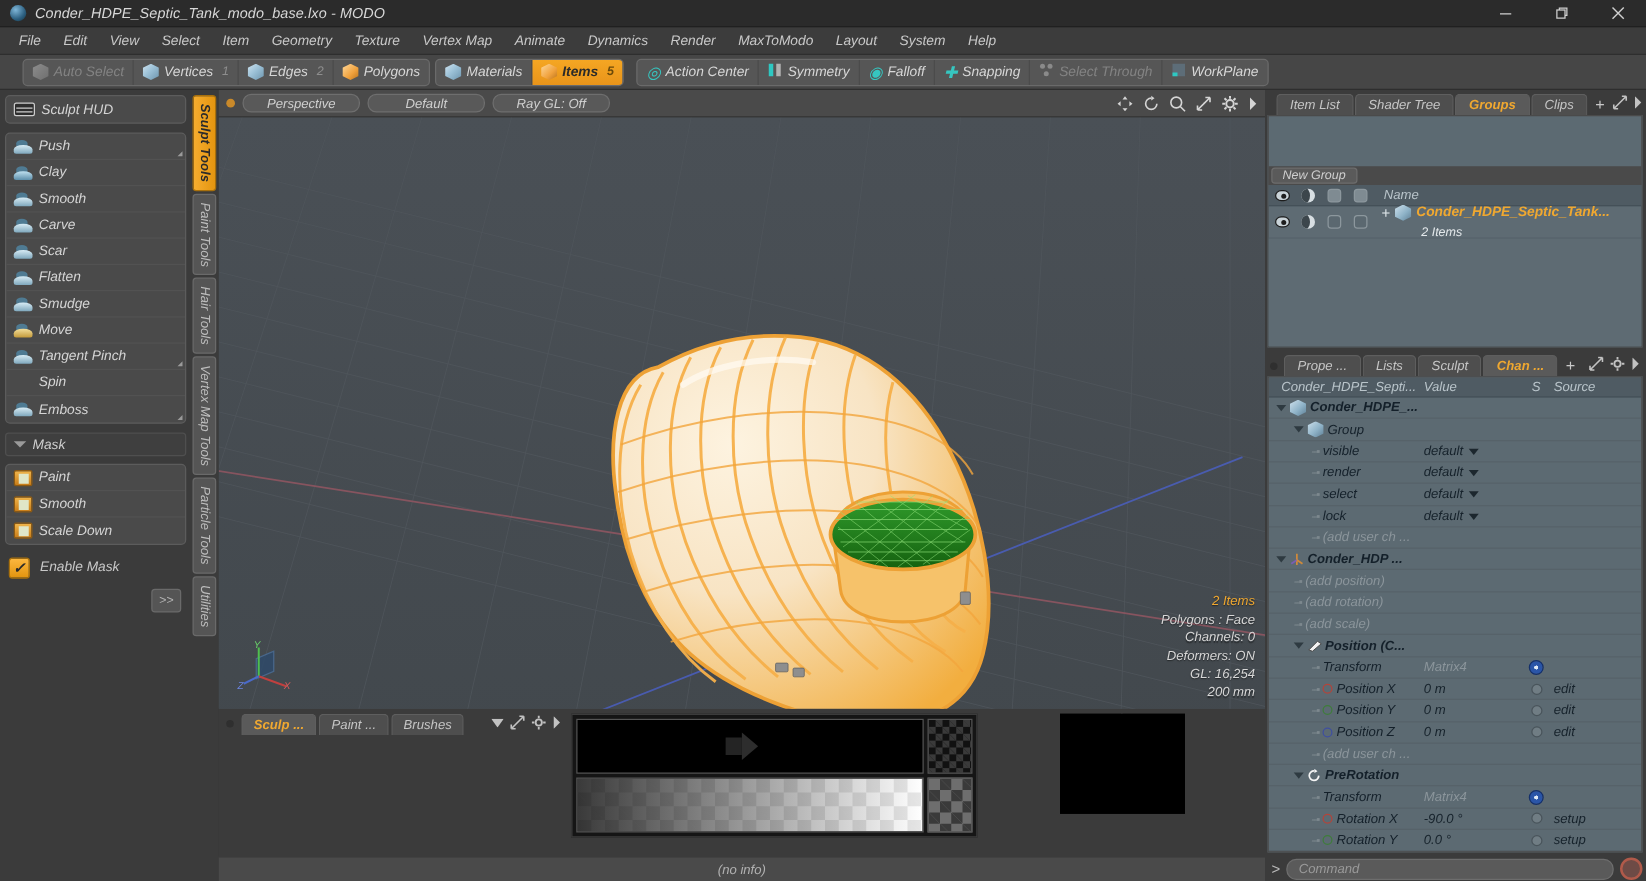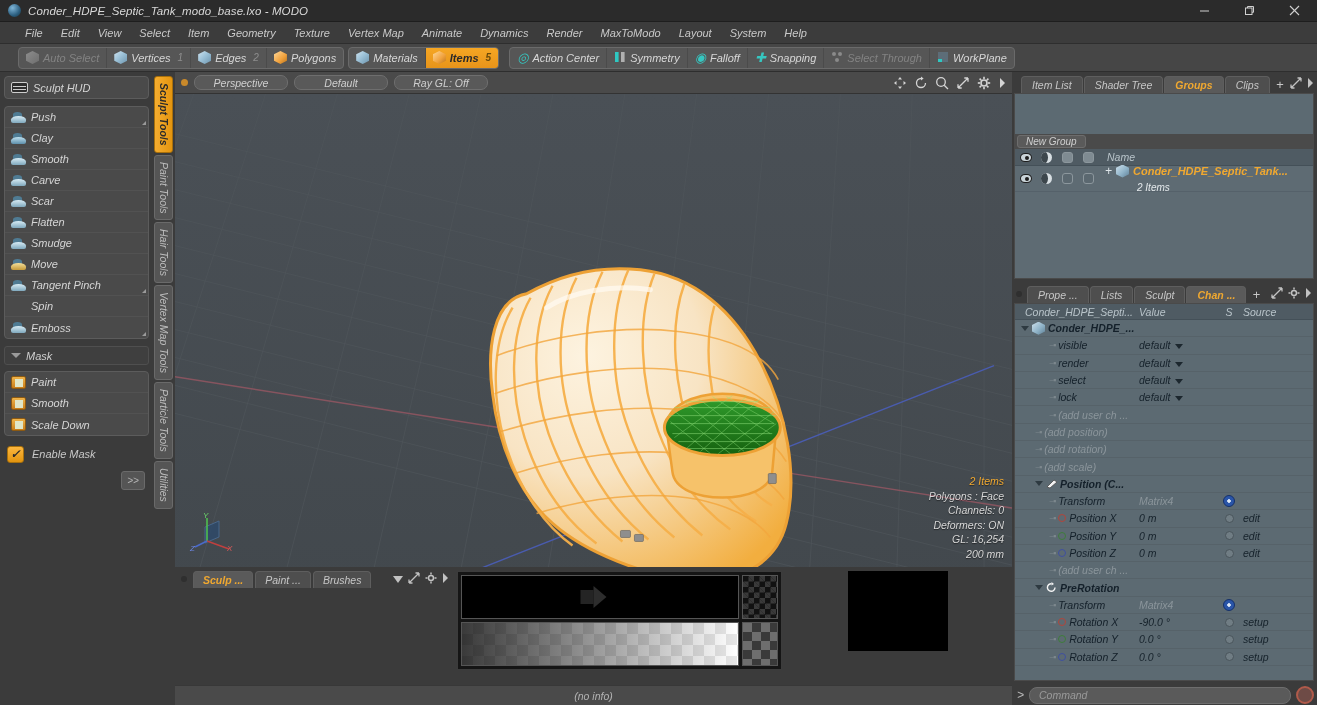--- a/index.html
+++ b/index.html
@@ -27,21 +27,21 @@
   .winbtns { margin-left: auto; display: flex; height: 22px; }
   .winbtn {
     width: 45px; height: 22px; display: flex; align-items: center; justify-content: center;
     color: #d0d0d0;
   }
   .winbtn svg { display: block; }
 
   
   .menubar {
     height: 22px; flex: 0 0 22px; background: #3c3c3c; display: flex; align-items: center;
-    padding-left: 16px; border-bottom: 1px solid #2e2e2e;
+    padding-left: 6px; border-bottom: 1px solid #2e2e2e;
   }
   .menuitem {
     padding: 3px 9px; font-size: 11px; color: #c9c9c9; white-space: nowrap;
   }
 
   
   .modebar {
     height: 28px; flex: 0 0 28px; background: #464646; display: flex; align-items: center;
     padding: 0 4px; gap: 4px; border-bottom: 1px solid #2e2e2e;
   }
@@ -904,20 +904,30 @@
               <span class="ch-c1" style="padding-left: 6px;">
                 <span class="twi"></span>
                 <span class="grpcube"></span>
                 <span class="bold">Conder_HDPE_...</span>
               </span>
               <span class="ch-c2"><span class="val"></span></span>
               <span class="ch-c3" style="display: flex; align-items: center; justify-content: center;"></span>
               <span class="ch-c4 src"></span>
             </div>
             <div class="ch-row">
+              <span class="ch-c1" style="padding-left: 20px;">
+                <span class="twi"></span>
+                <span class="grpcube"></span>
+                <span>Group</span>
+              </span>
+              <span class="ch-c2"><span class="val"></span></span>
+              <span class="ch-c3" style="display: flex; align-items: center; justify-content: center;"></span>
+              <span class="ch-c4 src"></span>
+            </div>
+            <div class="ch-row">
               <span class="ch-c1" style="padding-left: 34px;">
                 <span class="dash">--▪</span>
                 <span>visible</span>
               </span>
               <span class="ch-c2"><span class="val">default</span><span class="selcaret" style="display: inline-block;"></span></span>
               <span class="ch-c3" style="display: flex; align-items: center; justify-content: center;"></span>
               <span class="ch-c4 src"></span>
             </div>
             <div class="ch-row">
               <span class="ch-c1" style="padding-left: 34px;">
@@ -943,20 +953,34 @@
                 <span>lock</span>
               </span>
               <span class="ch-c2"><span class="val">default</span><span class="selcaret" style="display: inline-block;"></span></span>
               <span class="ch-c3" style="display: flex; align-items: center; justify-content: center;"></span>
               <span class="ch-c4 src"></span>
             </div>
             <div class="ch-row dim">
               <span class="ch-c1" style="padding-left: 34px;">
                 <span class="dash">--▪</span>
                 <span>(add user ch ...</span>
+              </span>
+              <span class="ch-c2"><span class="val"></span></span>
+              <span class="ch-c3" style="display: flex; align-items: center; justify-content: center;"></span>
+              <span class="ch-c4 src"></span>
+            </div>
+            <div class="ch-row">
+              <span class="ch-c1" style="padding-left: 6px;">
+                <span class="twi"></span>
+                <span class="locico"><svg width="11" height="11" viewBox="0 0 11 11">
+                    <line x1="5.5" y1="1" x2="5.5" y2="10" stroke="#cf8a3a" stroke-width="1.4"></line>
+                    <line x1="1" y1="9" x2="5.5" y2="6" stroke="#7a5db5" stroke-width="1.4"></line>
+                    <line x1="10" y1="9" x2="5.5" y2="6" stroke="#cf8a3a" stroke-width="1.4"></line>
+                  </svg></span>
+                <span class="bold">Conder_HDP ...</span>
               </span>
               <span class="ch-c2"><span class="val"></span></span>
               <span class="ch-c3" style="display: flex; align-items: center; justify-content: center;"></span>
               <span class="ch-c4 src"></span>
             </div>
             <div class="ch-row dim">
               <span class="ch-c1" style="padding-left: 20px;">
                 <span class="dash">--▪</span>
                 <span>(add position)</span>
               </span>

